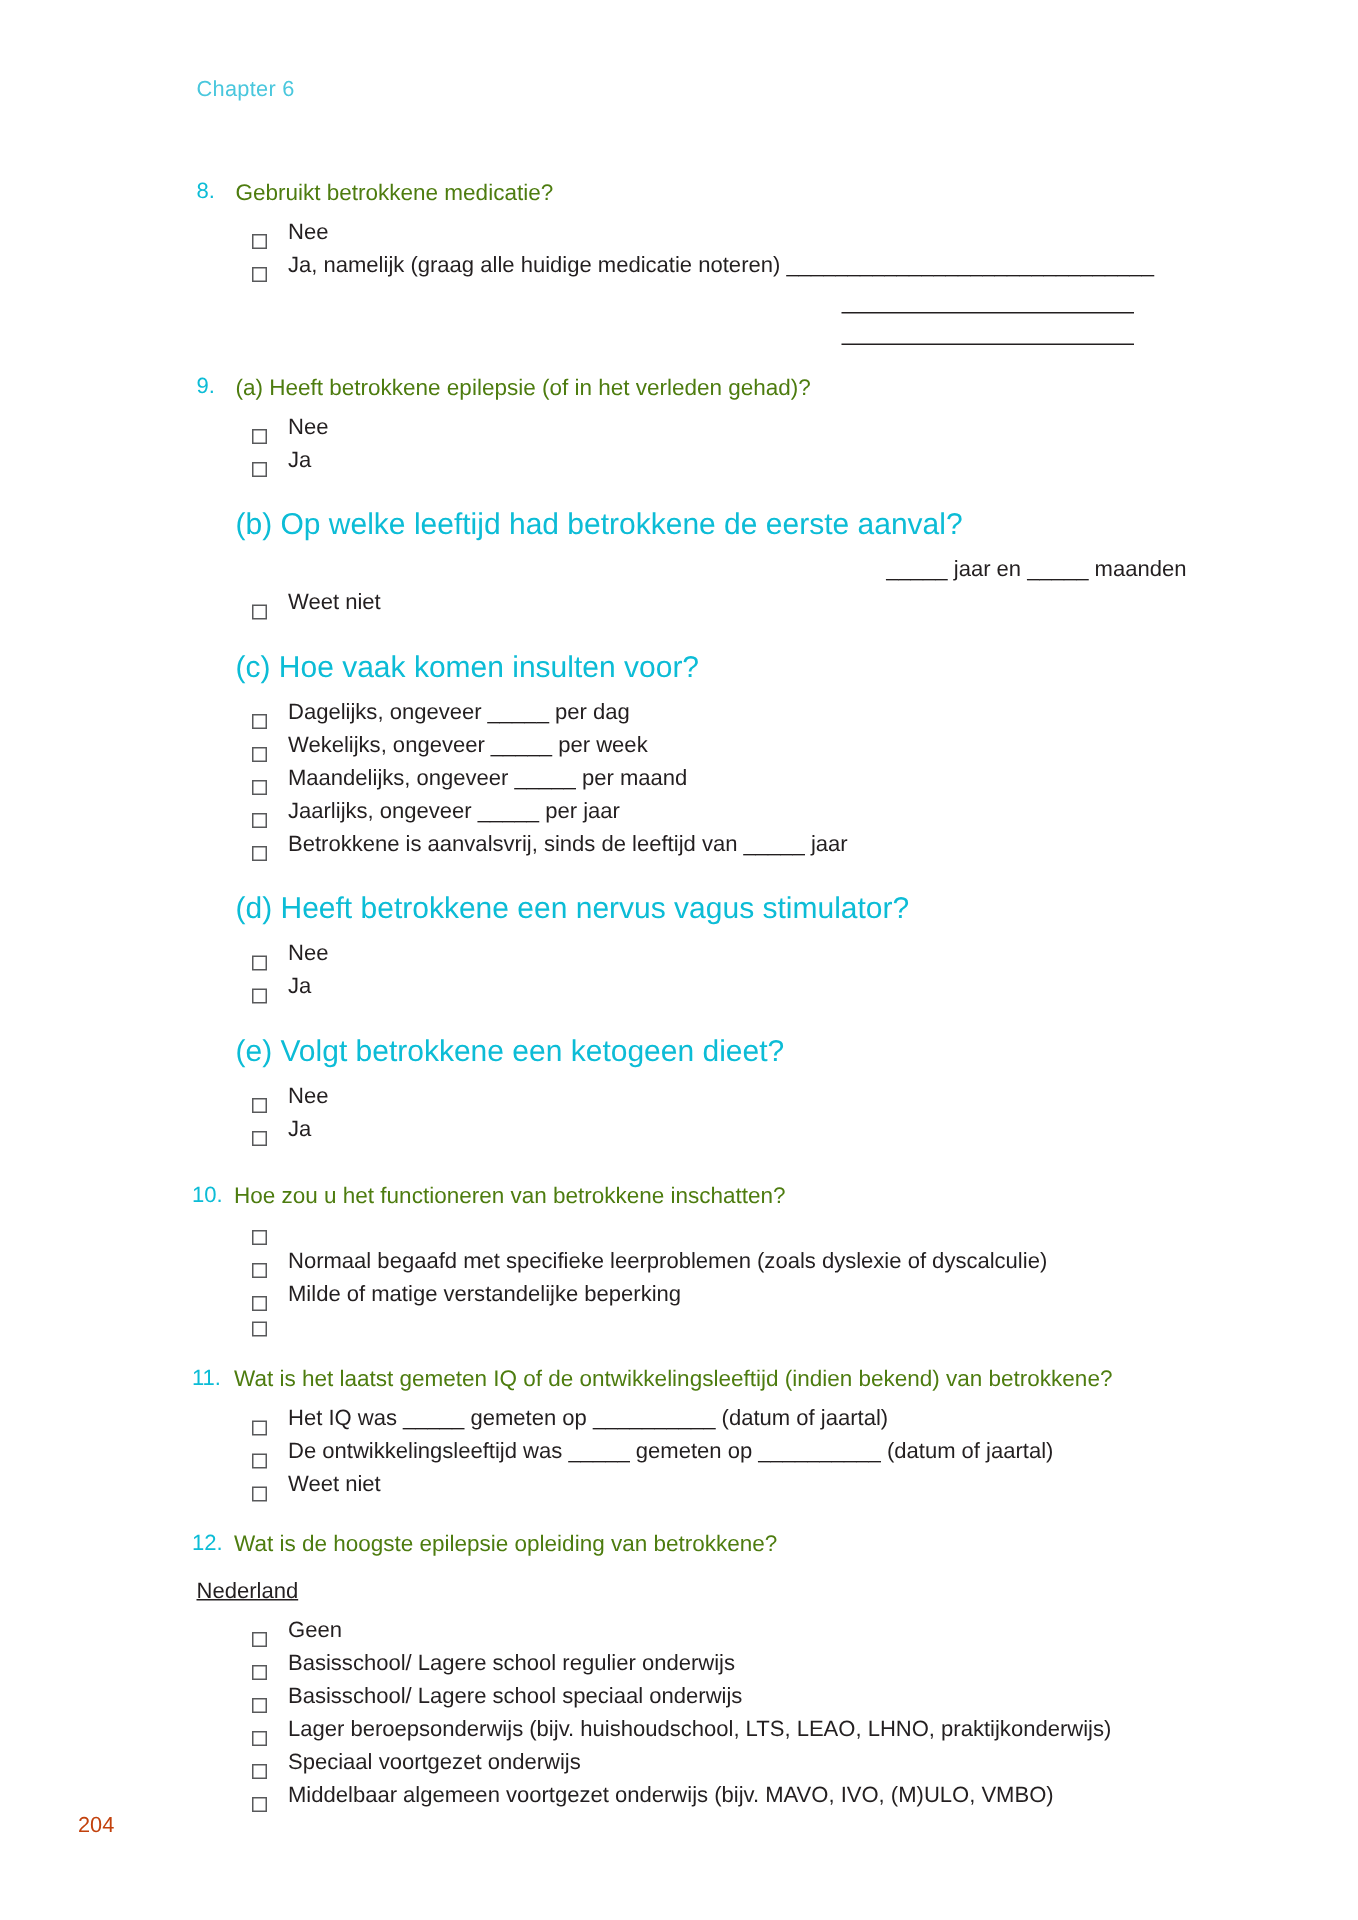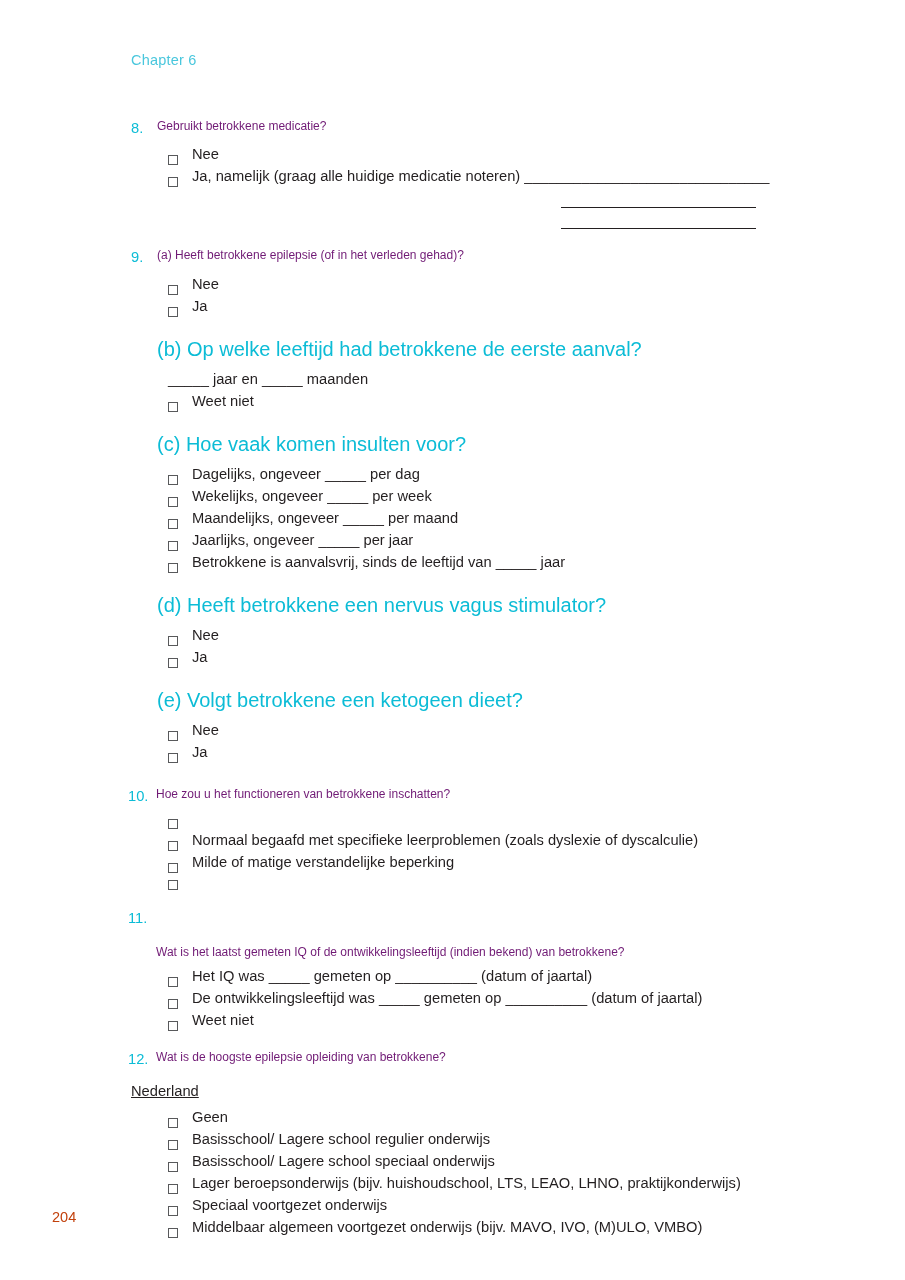--- a/index.html
+++ b/index.html
@@ -55,29 +55,28 @@
     width: 26px;
     flex: 0 0 26px;
     line-height: 1.45;
   }
   .q-num.wide {
     width: 28px;
     flex: 0 0 28px;
     margin-left: -3px;
   }
   .q-text {
-    color: #701a75;
-    font-size: 12px;
+    color: #4d7c0f;
+    font-size: 15px;
     line-height: 1.45;
     flex: 1;
   }
   .q-text.justify {
     text-align: justify;
     text-align-last: left;
-    margin-top: 36px;
   }
   .sub-head {
     color: #0cbcd6;
     font-size: 20px;
     line-height: 1.45;
     margin-left: 26px;
   }
   .opt-list {
     margin: 0;
     padding: 0;
@@ -103,20 +102,21 @@
     line-height: 1.5;
   }
   .plain-line {
     font-size: 14.7px;
     color: #231f20;
     margin-left: 37px;
     line-height: 1.5;
   }
   .plain-line.nobox {
     margin-left: 37px;
+    text-align: right;
   }
   .underline-label {
     font-size: 14.7px;
     color: #231f20;
     text-decoration: underline;
     margin-left: 0px;
     line-height: 1.5;
   }
   .gap-sm { height: 9px; }
   .gap-md { height: 18px; }

